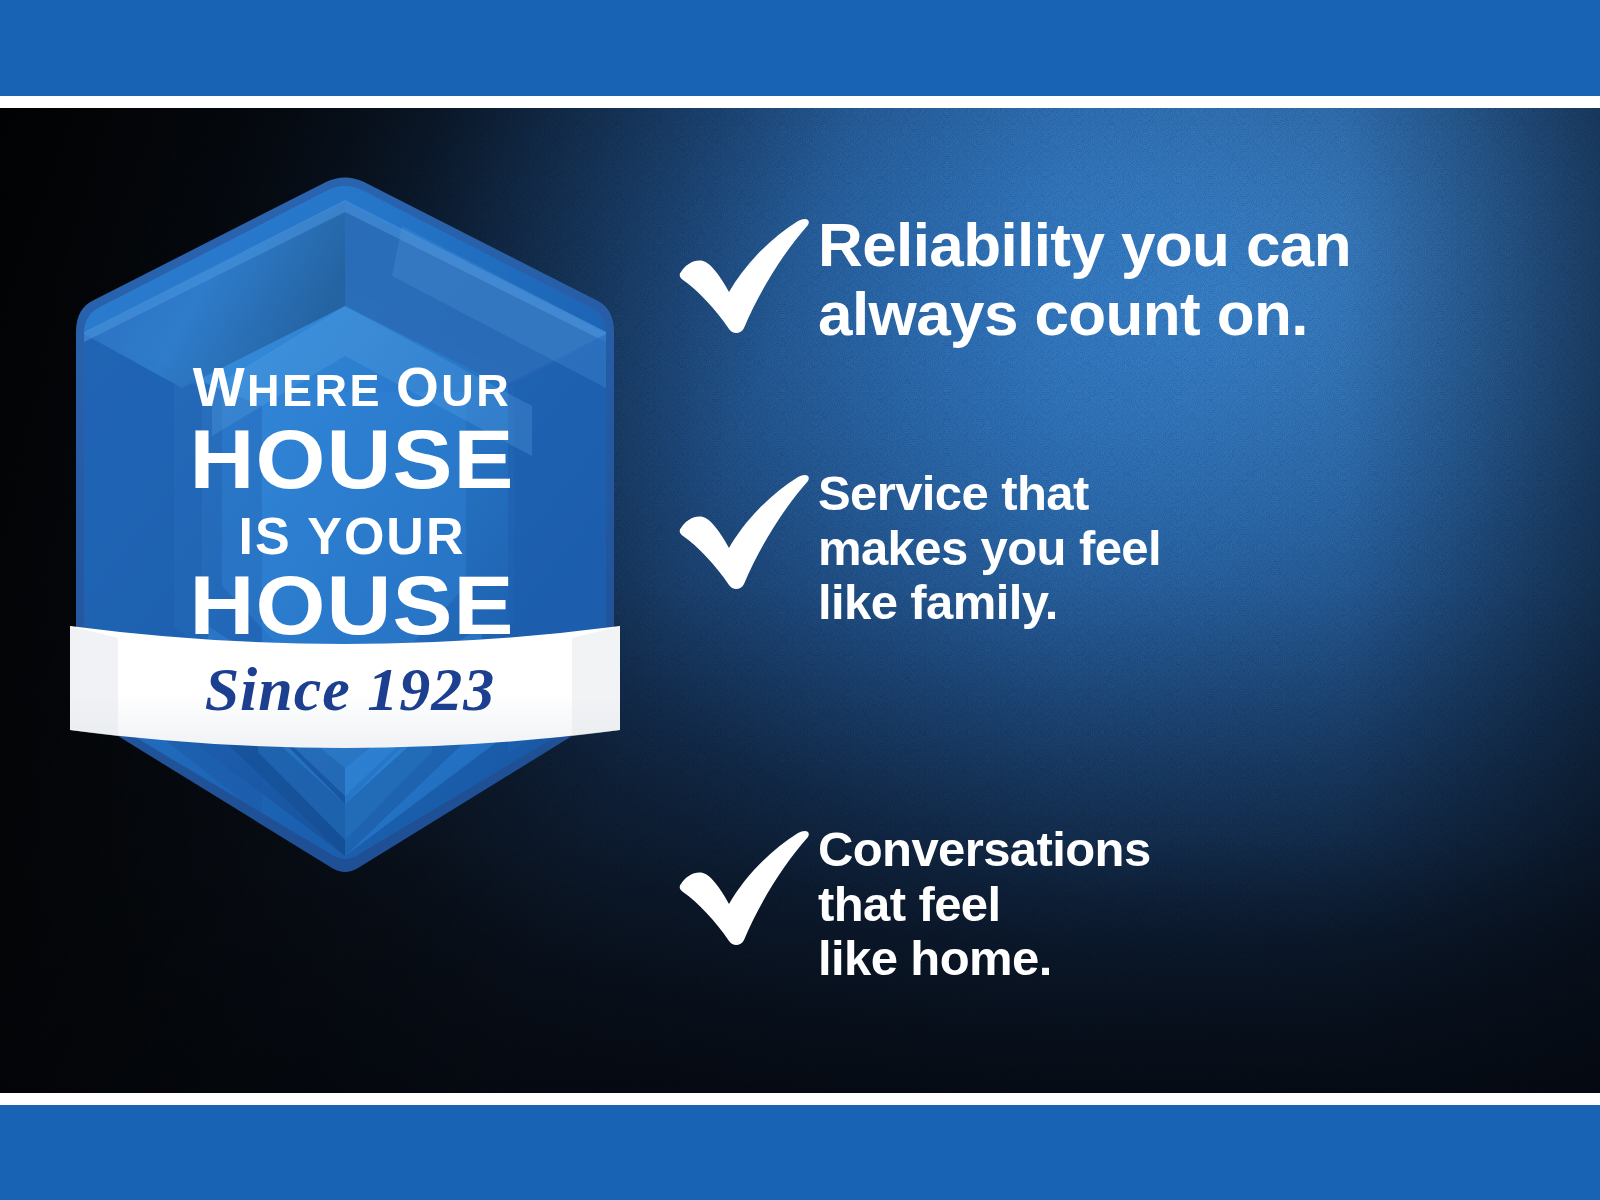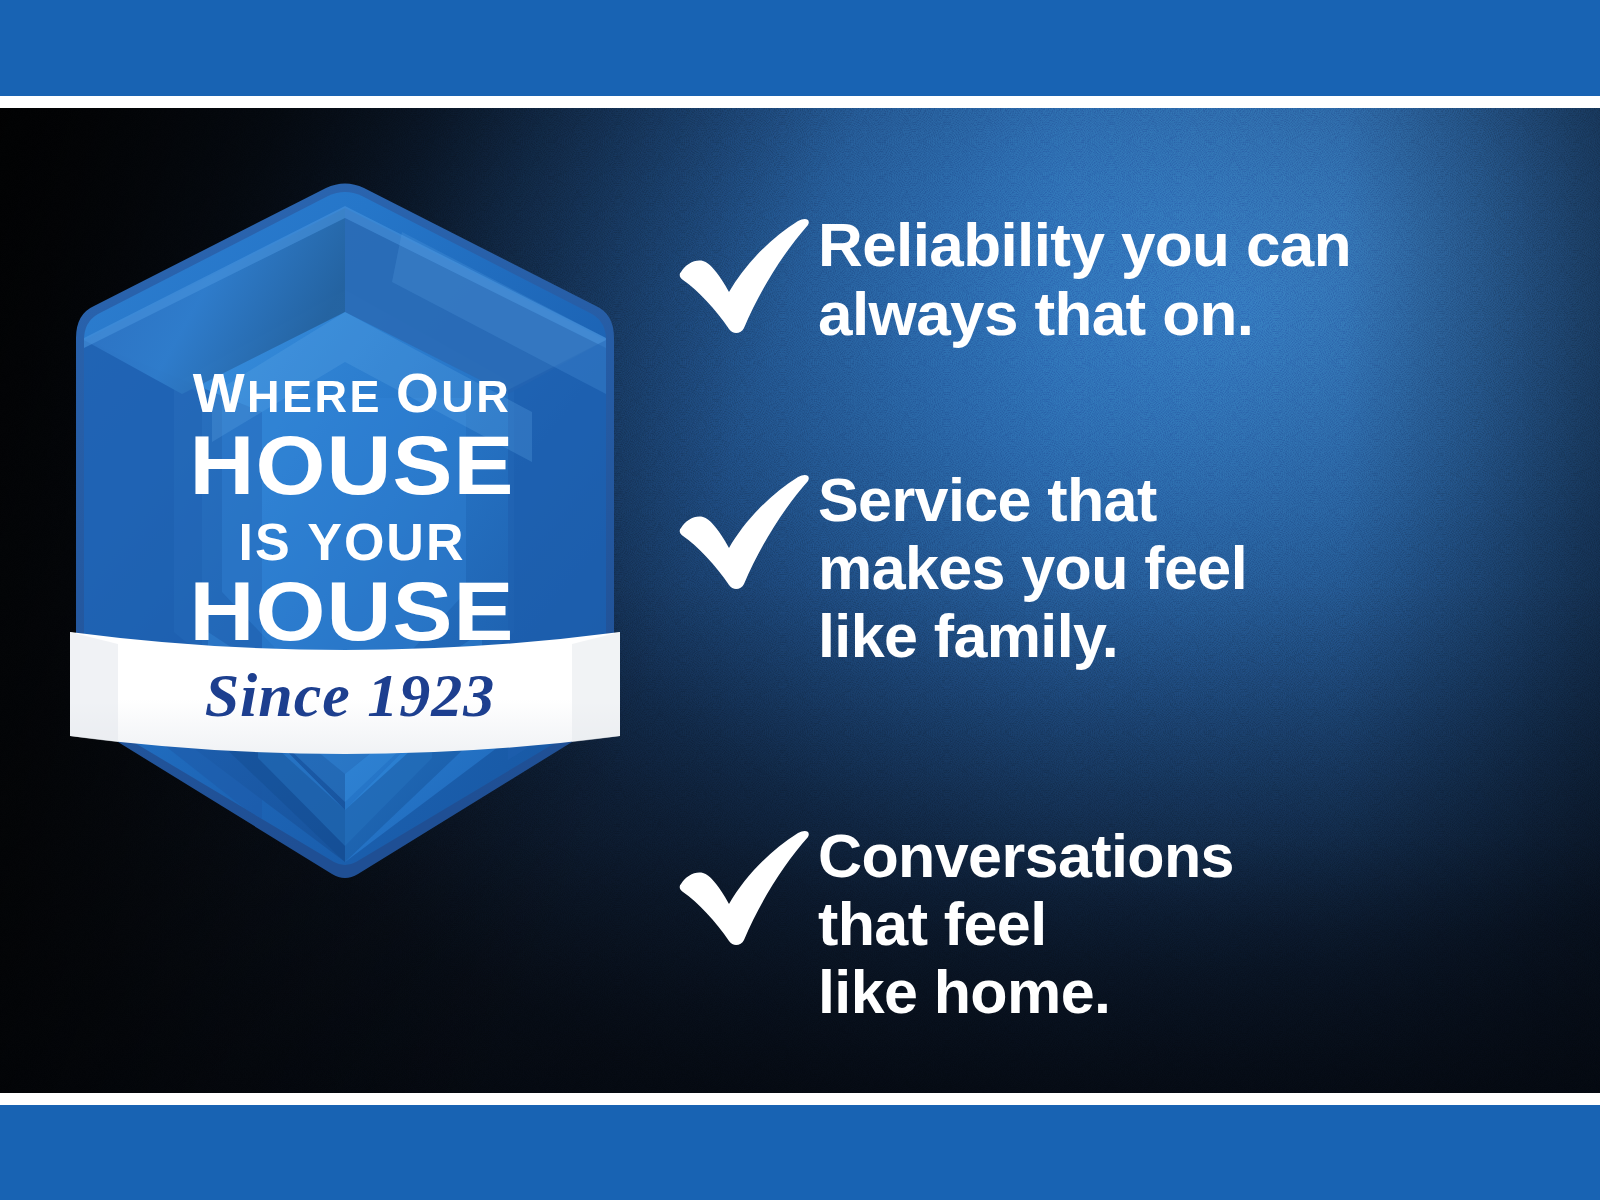--- a/index.html
+++ b/index.html
@@ -77,21 +77,21 @@
       repeating-radial-gradient(circle at 7px 29px, rgba(0,0,0,.30) 0 0.6px, rgba(0,0,0,0) 0.6px 2.3px),
       repeating-radial-gradient(circle at 23px 5px, rgba(255,255,255,.12) 0 0.45px, rgba(0,0,0,0) 0.45px 1.3px);
     background-size: 41px 37px, 29px 31px, 33px 27px, 19px 23px;
     mix-blend-mode:overlay;
     pointer-events:none;
   }
 
   
   .logo{
     position:absolute;
-    left:62px; top:162px;
+    left:62px; top:156px;
     width:566px; height:672px;
   }
   .logo svg{ display:block; width:566px; height:672px; overflow:visible; }
 
   
   .bullets{
     position:absolute;
     left:672px; top:112px;
     width:820px; height:870px;
   }
@@ -117,21 +117,21 @@
     font-family:"Liberation Sans", sans-serif;
     font-weight:bold;
     font-size:62px;
     line-height:1.115;
     letter-spacing:-0.6px;
     white-space:pre-line;
     padding-top:2px;
     text-rendering:optimizeLegibility;
   }
   .bullet.b1 .btext,
-  .bullet.b2 .btext{ font-size:61px; }
+  .bullet.b2 .btext{ font-size:49px; }
 </style>
 </head>
 <body>
 
 <div id="poster">
 
   <div class="band top"></div>
   <div class="white-rule top"></div>
 
   <div class="band bottom"></div>
@@ -261,21 +261,21 @@
     <div class="bullet b0">
       <span class="check">
         <svg viewBox="0 0 146 122" xmlns="http://www.w3.org/2000/svg">
           <path d="M9,58 C14,50 23,45 31,47 C38,49 45,58 53,71 L57,78
                    C72,52 96,26 126,7 C133,3 139,5 136,11
                    C112,38 88,76 72,114 C69,120 61,121 57,115
                    C44,96 26,76 11,66 C7,63 7,60 9,58 Z" fill="#ffffff"></path>
         </svg>
       </span>
       <span class="btext">Reliability you can
-always that on.</span>
+always count on.</span>
     </div>
 
     <div class="bullet b1">
       <span class="check">
         <svg viewBox="0 0 146 122" xmlns="http://www.w3.org/2000/svg">
           <path d="M9,58 C14,50 23,45 31,47 C38,49 45,58 53,71 L57,78
                    C72,52 96,26 126,7 C133,3 139,5 136,11
                    C112,38 88,76 72,114 C69,120 61,121 57,115
                    C44,96 26,76 11,66 C7,63 7,60 9,58 Z" fill="#ffffff"></path>
         </svg>

